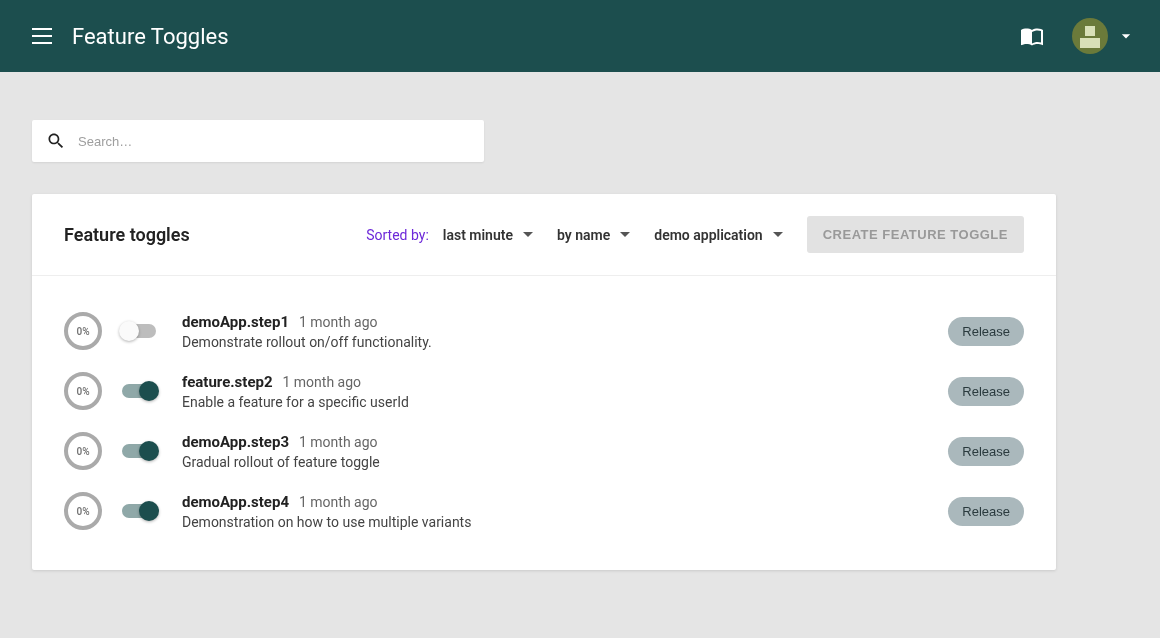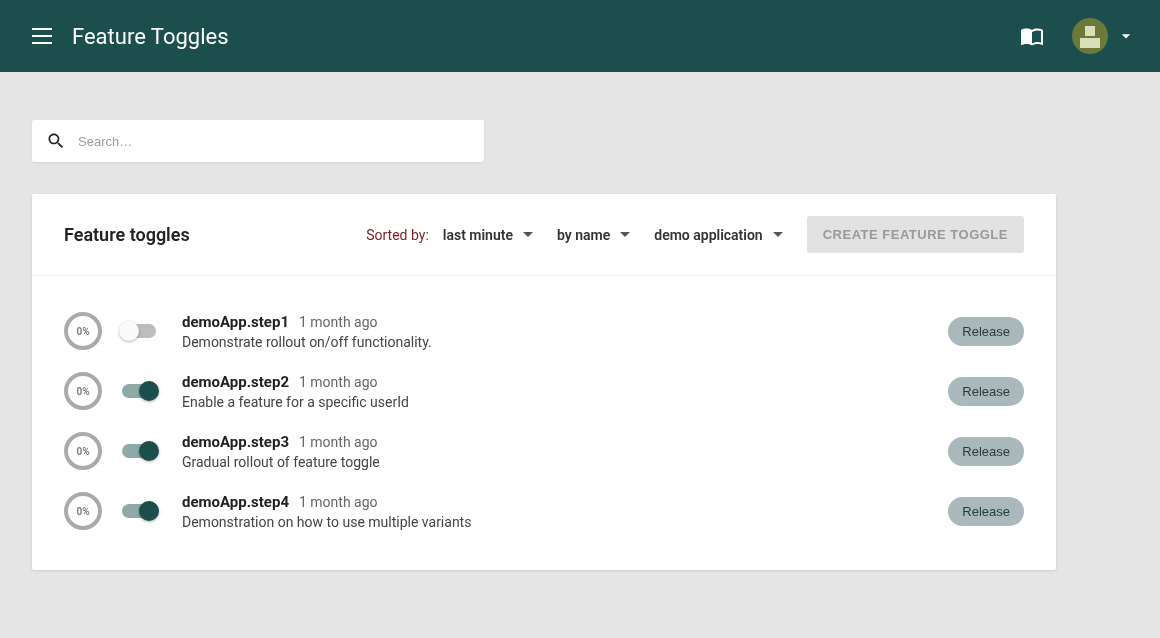--- a/index.html
+++ b/index.html
@@ -87,21 +87,21 @@
       border-bottom: 1px solid #eee;
     }
     .card-title {
       font-size: 18px;
       font-weight: 600;
       color: #222;
     }
     .header-spacer { flex: 1; }
     .sort-label {
       font-size: 14px;
-      color: #7f1d1d;
+      color: #6d28d9;
       margin-right: 14px;
     }
     .dropdown {
       display: inline-flex;
       align-items: center;
       font-size: 14px;
       font-weight: 600;
       color: #333;
       margin-right: 24px;
       cursor: pointer;
@@ -264,21 +264,21 @@
         <button class="release-chip">Release</button>
       </div>
 
       <div class="row">
         <div class="pct-circle">0%</div>
         <div class="toggle on">
             <div class="toggle-thumb"></div>
           </div>
         <div class="row-text">
           <div>
-            <span class="row-title">demoApp.step2</span>
+            <span class="row-title">feature.step2</span>
             <span class="row-time">1 month ago</span>
           </div>
           <div class="row-desc">Enable a feature for a specific userId</div>
         </div>
         <button class="release-chip">Release</button>
       </div>
 
       <div class="row">
         <div class="pct-circle">0%</div>
         <div class="toggle on">

